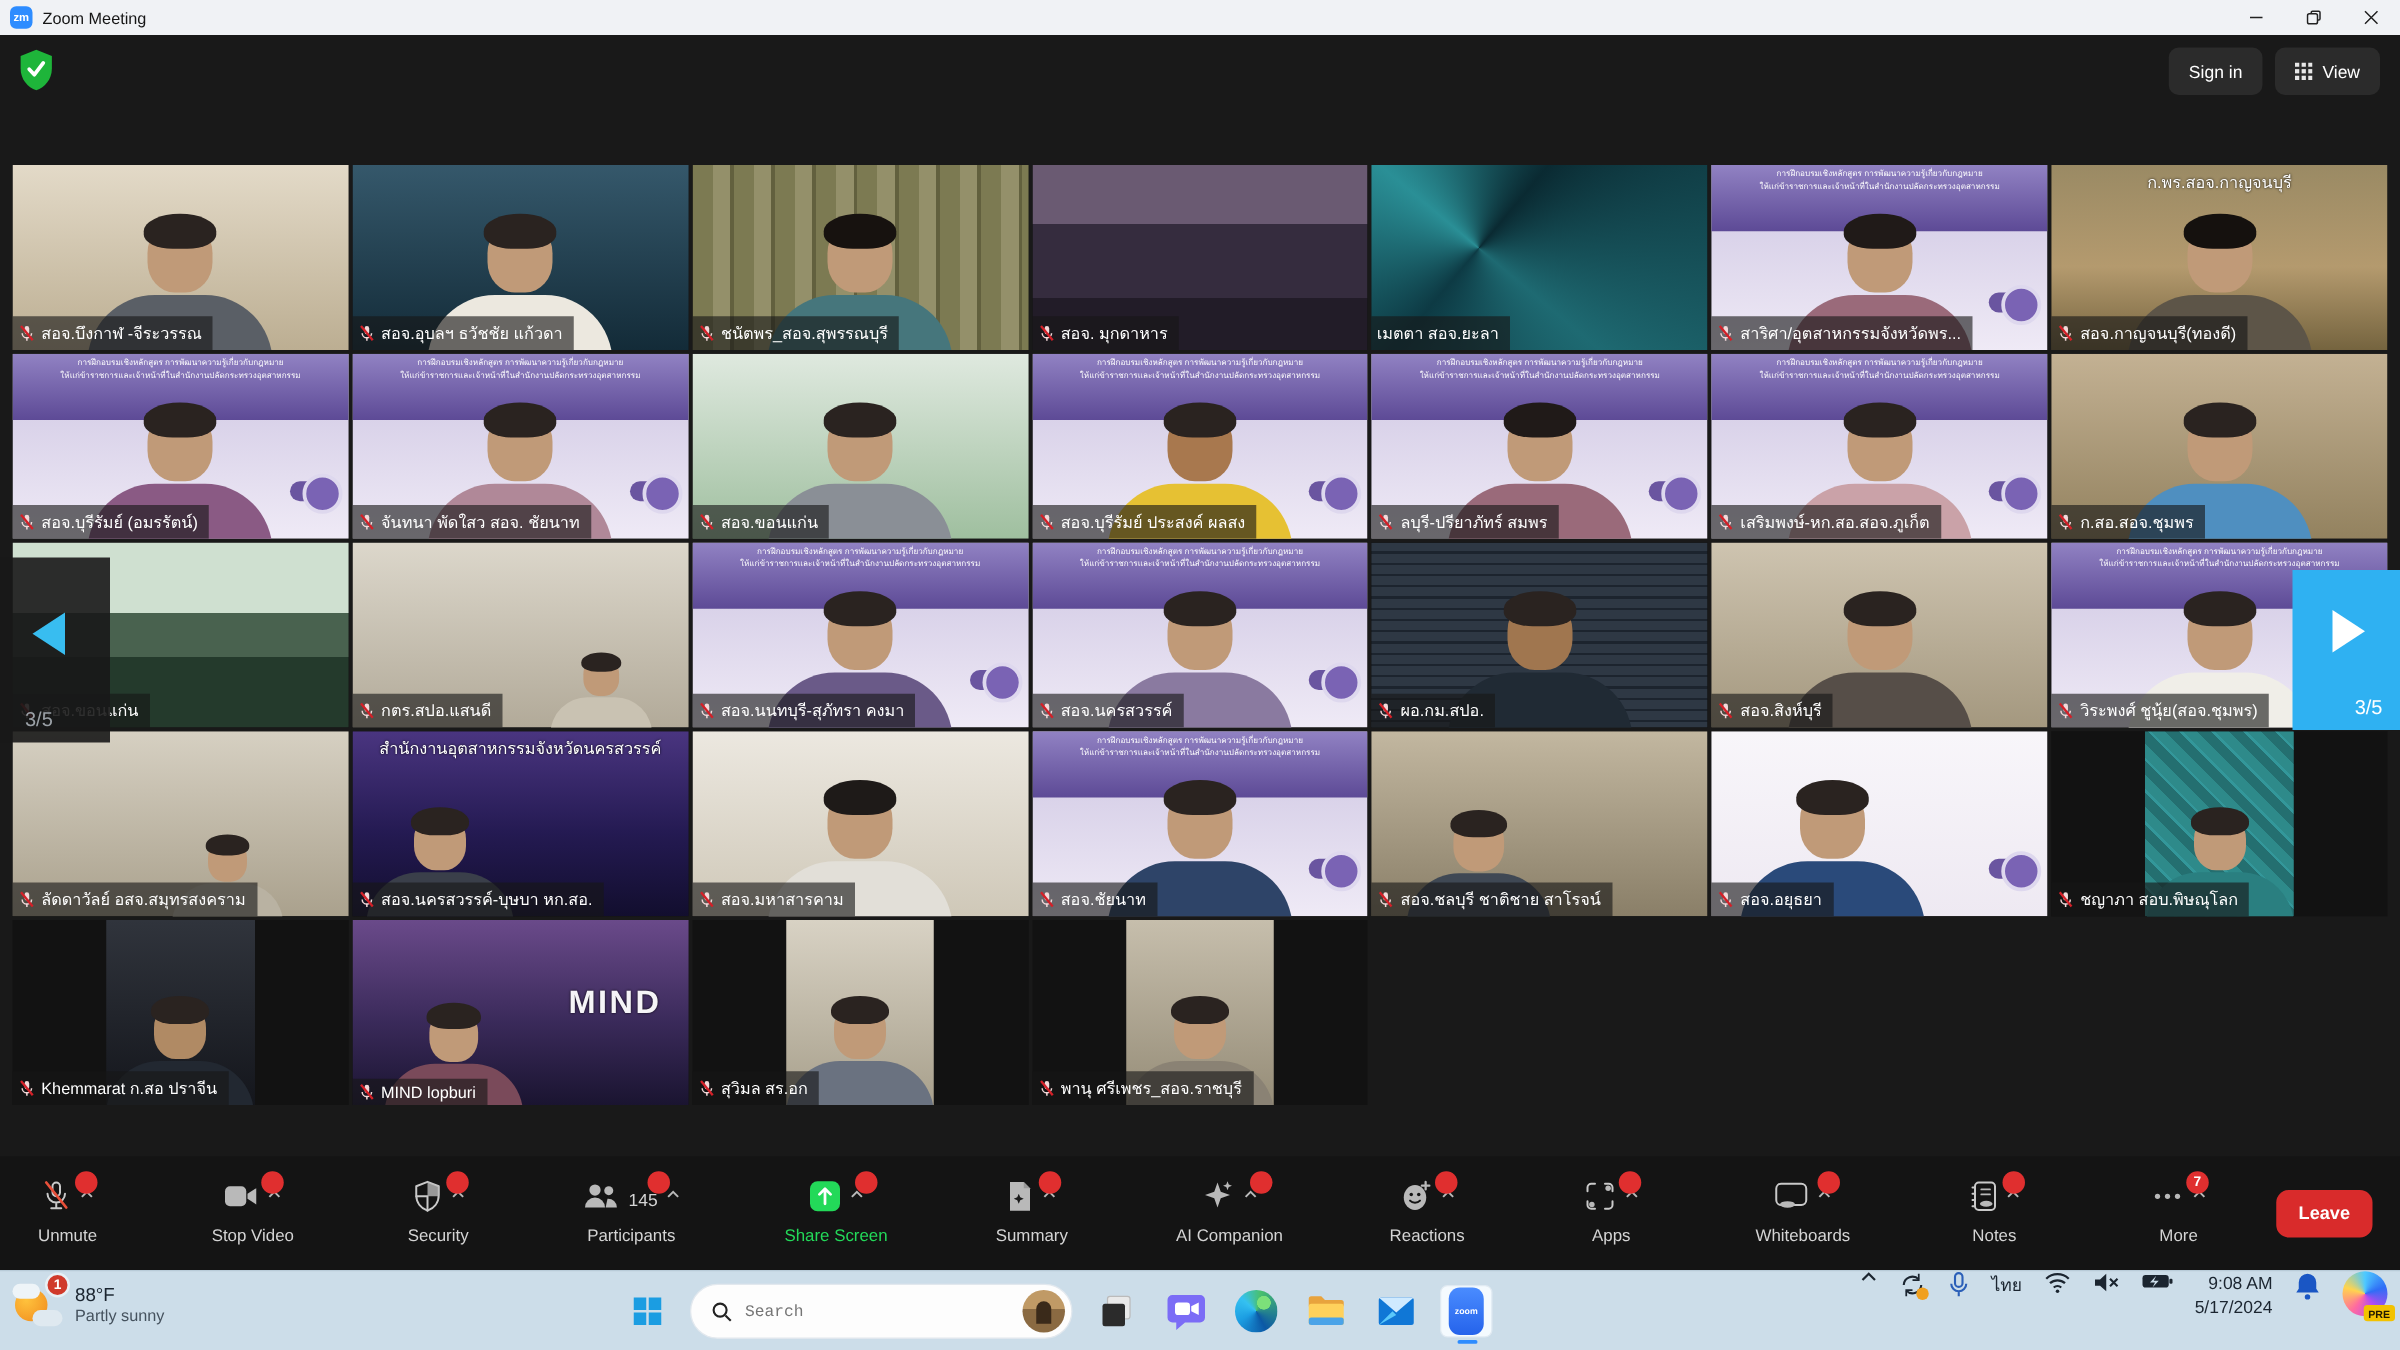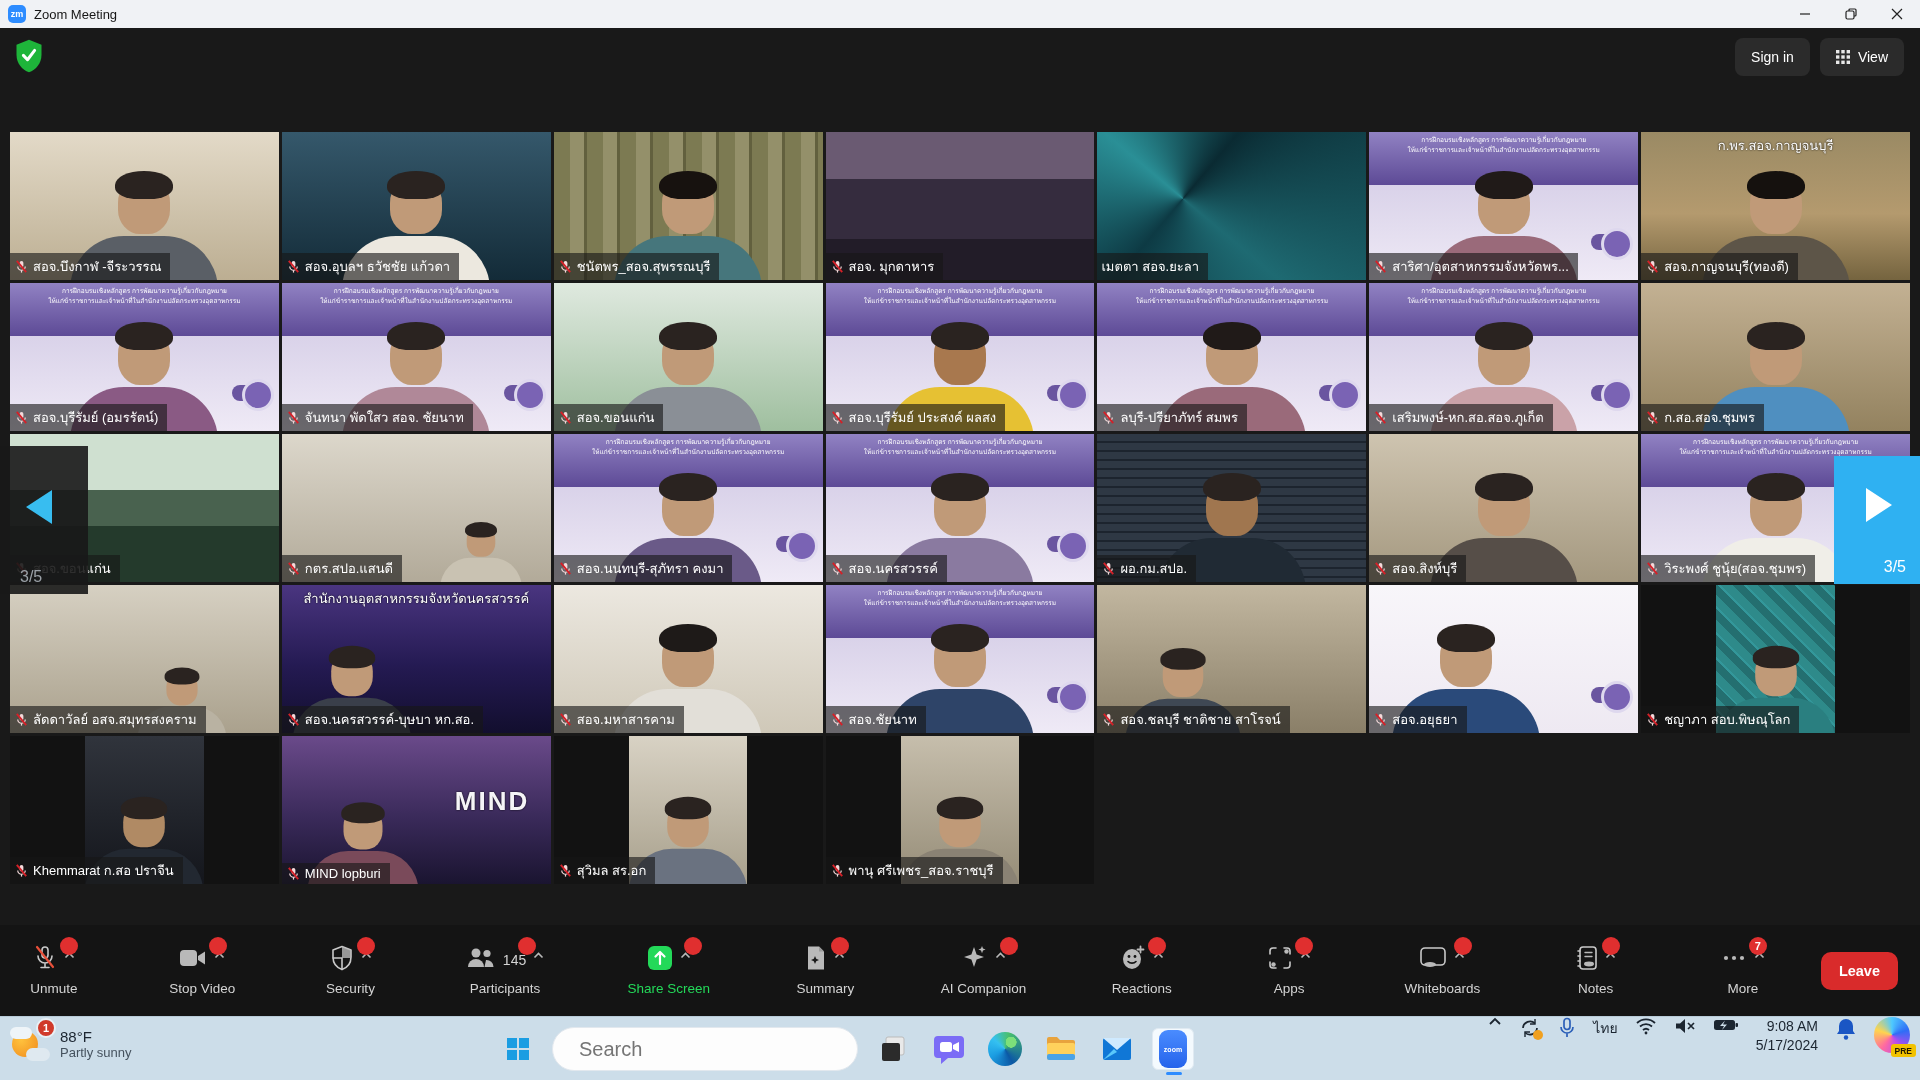--- a/index.html
+++ b/index.html
@@ -123,21 +123,21 @@
   .w-cloud{position:absolute;left:0px;top:4px;width:22px;height:12px;border-radius:8px;background:#eef4f8}
   .w-cloud2{position:absolute;left:16px;bottom:4px;width:24px;height:13px;border-radius:8px;background:#dfe9f0}
   .w-badge{position:absolute;right:-4px;top:-5px;background:#d03a2b;color:#fff;font-size:11px;font-weight:bold;width:20px;height:20px;border-radius:50%;display:flex;align-items:center;justify-content:center;border:2px solid #e8f0f5}
   .w-temp{font-size:15px;color:#1b2530}
   .w-cond{font-size:13px;color:#45525e}
   .tb-center{position:absolute;left:498px;top:0;height:64px;display:flex;align-items:center;gap:14px}
   .start{width:40px;height:40px;display:flex;align-items:center;justify-content:center;border-radius:6px;cursor:pointer}
   .start-grid{width:22px;height:22px;display:grid;grid-template-columns:10px 10px;grid-template-rows:10px 10px;gap:2px}
   .start-grid i{background:#1b9de2}
   .search-pill{width:306px;height:44px;background:#fdfdfd;border:1px solid #e2e8ee;border-radius:22px;display:flex;align-items:center;padding:0 5px 0 16px;gap:10px;cursor:text}
-  .search-pill input{border:none;outline:none;flex:1;font-size:20px;color:#333;background:transparent;font-family:Liberation Sans, sans-serif}
+  .search-pill input{border:none;outline:none;flex:1;font-size:13px;color:#333;background:transparent;font-family:Liberation Mono, monospace}
   .search-img{width:34px;height:34px;border-radius:50%;background:linear-gradient(180deg,#c09a66 0 45%,#8a6a42 45%);position:relative;overflow:hidden}
   .search-img::after{content:"";position:absolute;left:11px;top:9px;width:12px;height:18px;border-radius:6px 6px 0 0;background:#3a2a1a}
   .app-ico{width:42px;height:42px;display:flex;align-items:center;justify-content:center;border-radius:6px;cursor:pointer;position:relative}
   .app-ico.active{background:#f4fafe;border:1px solid #e0eaf2}
   .app-ico.active::after{content:"";position:absolute;bottom:-6px;left:13px;width:16px;height:3px;border-radius:2px;background:#2D8CFF}
   .zoom-app{width:28px;height:38px;border-radius:9px;background:linear-gradient(180deg,#4a8cff,#2563eb);color:#fff;font-size:7px;display:flex;align-items:center;justify-content:center;font-weight:bold}
   .edge-ico{width:34px;height:34px;border-radius:50%;background:radial-gradient(circle at 68% 30%,#7ce07a 0 16%,transparent 17%),conic-gradient(from 150deg,#0b57a4,#1b9de2 25%,#35c1f1 45%,#49c06e 62%,#0c59a4)}
   .tray{position:absolute;right:10px;top:0;height:44px;display:flex;align-items:flex-start;gap:17px}
   .tray-ico{display:flex;align-items:center;justify-content:center;cursor:pointer;position:relative}
   .lang{font-size:14px;color:#1b2530;cursor:pointer}

